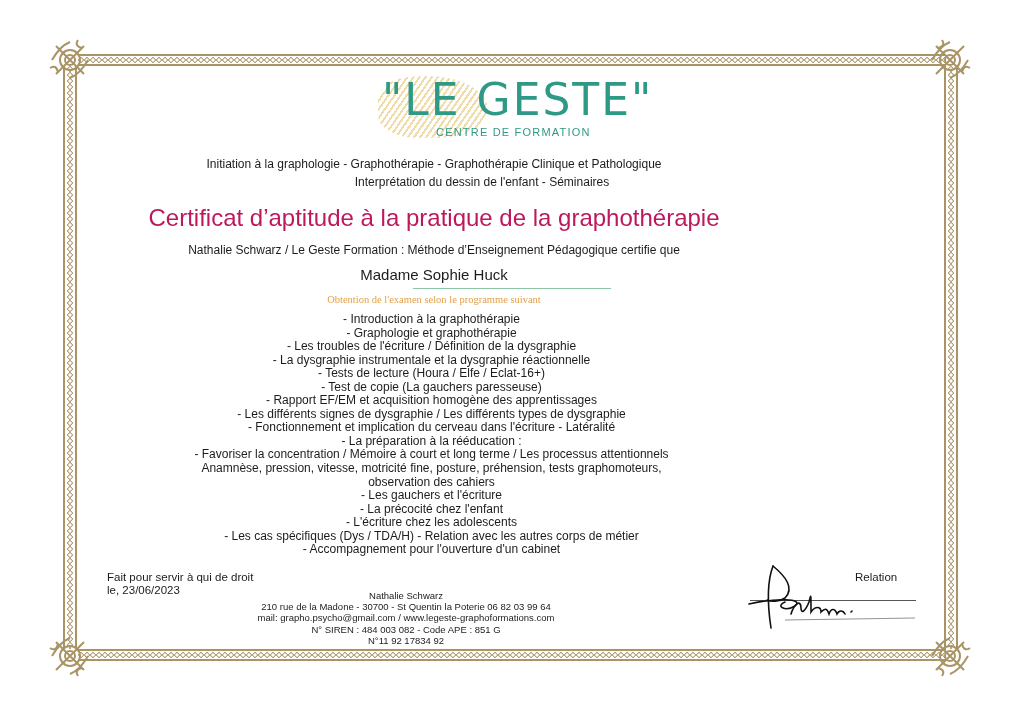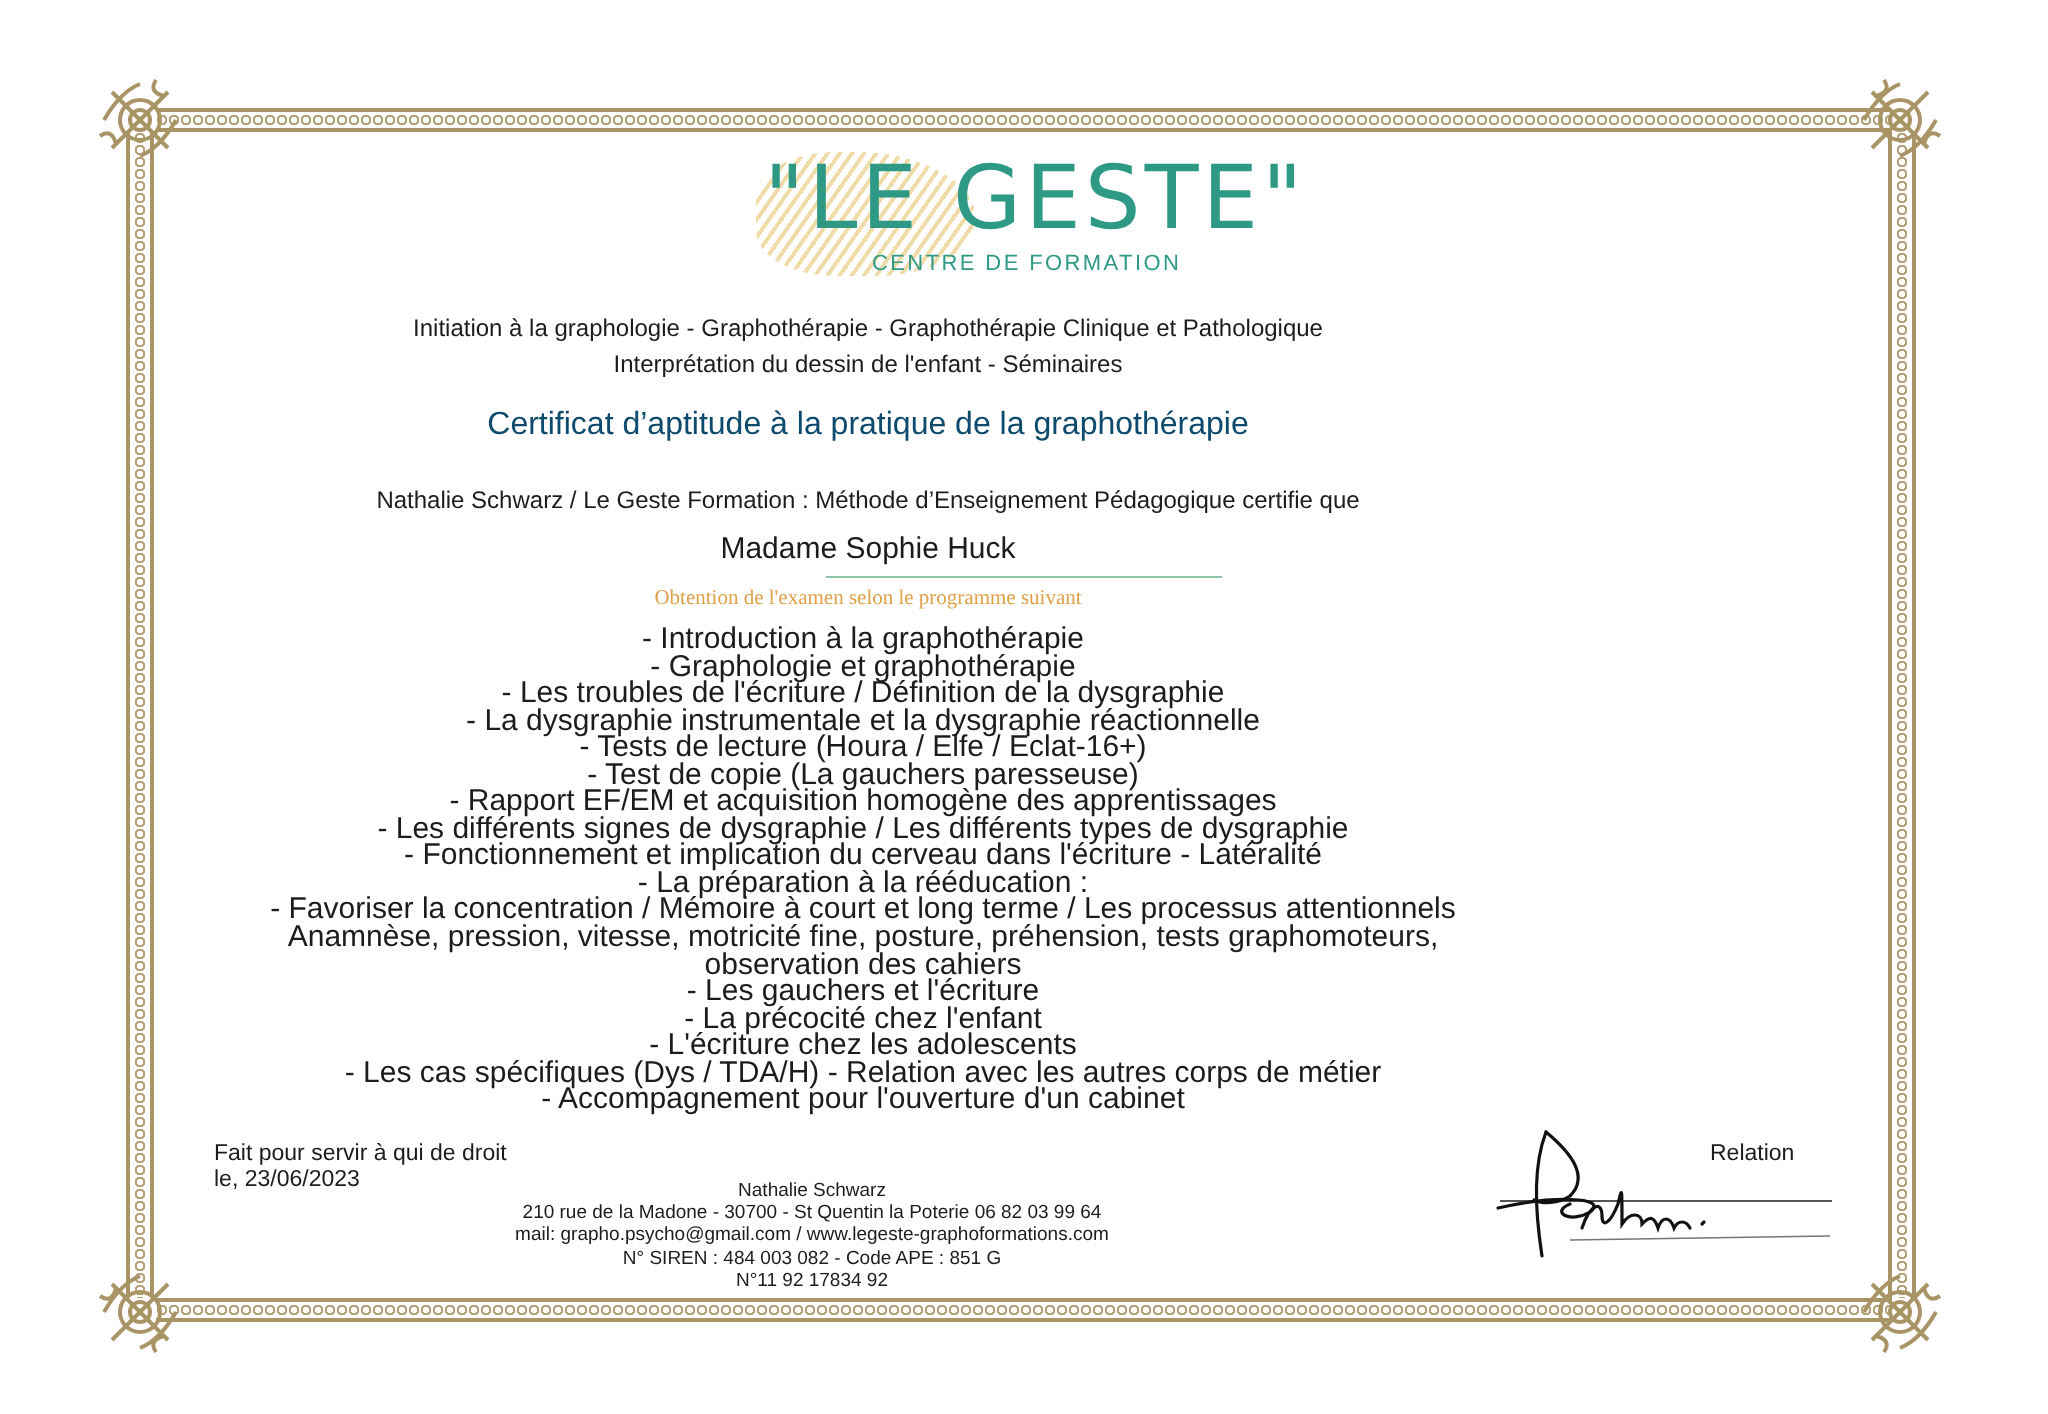--- a/index.html
+++ b/index.html
@@ -15,27 +15,27 @@
   .corner { position:absolute; width:44px; height:44px; }
   .logo { position:absolute; left:360px; top:72px; width:310px; height:70px; }
   .logo-hatch { position:absolute; left:18px; top:4px; width:110px; height:62px;
     background: repeating-linear-gradient(-55deg, rgba(230,200,120,0.75) 0 2px, transparent 2px 5px);
     border-radius: 40% 60% 50% 40%; opacity:0.85; }
   .logo-title { position:absolute; left:22px; top:2px; font-size:44px; color:#2e9a86;
     letter-spacing:2px; font-family:"DejaVu Sans", sans-serif; font-weight:normal; white-space:nowrap; }
   .logo-sub { position:absolute; left:76px; top:54px; font-size:11px; color:#2e9a86; letter-spacing:1.2px; white-space:nowrap; }
   .center { position:absolute; left:0; width:868px; text-align:center; }
   .l1 { top:157px; font-size:12px; }
-  .l2 { top:175px; font-size:12px; }
-  .cert-title { top:204px; font-size:16px; color:#0c4a6e; }
+  .l2 { top:175px; font-size:12px;padding-left:48px; }
+  .cert-title { top:204px; font-size:24px; color:#be185d; }
   .certifies { top:243px; font-size:12px; }
   .recipient { top:266px; font-size:15px; }
   .rule { position:absolute; left:413px; top:288px; width:198px; height:1px; background:#8ec7a8; }
   .exam { top:294px; font-size:10.5px; color:#e0a14a;font-family:Liberation Serif, serif; }
-  .program { position:absolute; left:0; top:313px; width:863px; text-align:center; font-size:15px; line-height:13.55px; }
+  .program { position:absolute; left:0; top:313px; width:863px; text-align:center; font-size:12px; line-height:13.55px; }
   .program div { white-space:nowrap; }
   .issued { position:absolute; left:107px; top:571px; font-size:11.5px; line-height:13px; }
   .footer { position:absolute; left:0; top:590px; width:812px; text-align:center; font-size:9.5px; line-height:11.2px; }
   .sig-label { position:absolute; left:855px; top:571px; font-size:11.5px; }
   .sig-line { position:absolute; left:750px; top:600px; width:166px; height:1px; background:#555; }
   .sig-svg { position:absolute; left:745px; top:562px; width:180px; height:72px; }
 </style>
 </head>
 <body>
 

